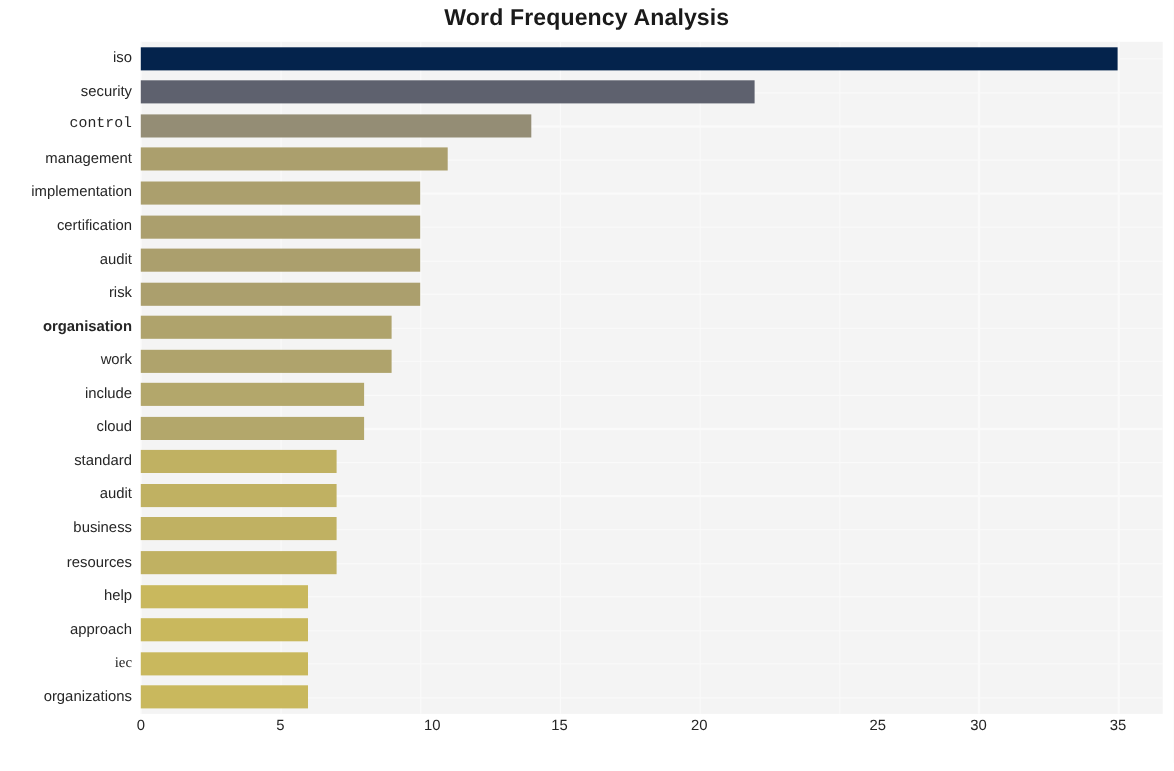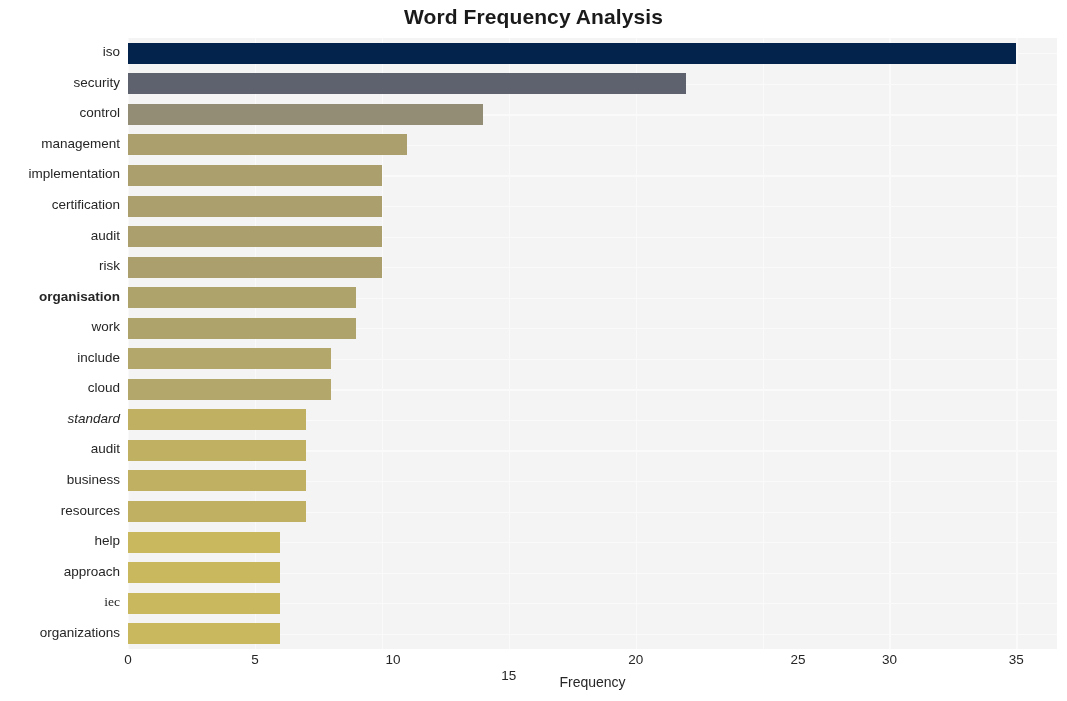--- a/index.html
+++ b/index.html
@@ -166,46 +166,45 @@
       <div class="bar" title="resources: 7" style="top: 463.025px; width: 177.678px; background: rgb(192, 177, 98);"></div>
       <div class="bar" title="help: 6" style="top: 493.575px; width: 152.295px; background: rgb(201, 184, 93);"></div>
       <div class="bar" title="approach: 6" style="top: 524.125px; width: 152.295px; background: rgb(201, 184, 93);"></div>
       <div class="bar" title="iec: 6" style="top: 554.675px; width: 152.295px; background: rgb(201, 184, 93);"></div>
       <div class="bar" title="organizations: 6" style="top: 585.225px; width: 152.295px; background: rgb(201, 184, 93);"></div>
     </div>
 
   <div id="y-axis">
       <div class="ytick" style="top: 6.275px;">iso</div>
       <div class="ytick" style="top: 36.825px;">security</div>
-      <div class="ytick" style="top: 67.375px;">control</div>
+      <div class="ytick" style="top: 67.375px; font-family: Liberation Mono, monospace;">control</div>
       <div class="ytick" style="top: 97.925px;">management</div>
       <div class="ytick" style="top: 128.475px;">implementation</div>
       <div class="ytick" style="top: 159.025px;">certification</div>
       <div class="ytick" style="top: 189.575px;">audit</div>
       <div class="ytick" style="top: 220.125px;">risk</div>
       <div class="ytick" style="top: 250.675px; font-weight: bold;">organisation</div>
       <div class="ytick" style="top: 281.225px;">work</div>
       <div class="ytick" style="top: 311.775px;">include</div>
       <div class="ytick" style="top: 342.325px;">cloud</div>
-      <div class="ytick" style="top: 372.875px; font-style: italic;">standard</div>
+      <div class="ytick" style="top: 372.875px;">standard</div>
       <div class="ytick" style="top: 403.425px;">audit</div>
       <div class="ytick" style="top: 433.975px;">business</div>
       <div class="ytick" style="top: 464.525px;">resources</div>
       <div class="ytick" style="top: 495.075px;">help</div>
       <div class="ytick" style="top: 525.625px;">approach</div>
       <div class="ytick" style="top: 556.175px; font-family: Liberation Serif, serif;">iec</div>
       <div class="ytick" style="top: 586.725px;">organizations</div>
     </div>
 
   <div id="x-axis">
       <div class="xtick" style="left: 0px;">0</div>
       <div class="xtick" style="left: 126.913px;">5</div>
       <div class="xtick" style="left: 265px;">10</div>
-      <div class="xtick" style="left: 380.738px; margin-top: 16px;">15</div>
+      <div class="xtick" style="left: 380.738px;">15</div>
       <div class="xtick" style="left: 507.65px;">20</div>
       <div class="xtick" style="left: 670px;">25</div>
       <div class="xtick" style="left: 761.475px;">30</div>
       <div class="xtick" style="left: 888.388px;">35</div>
     </div>
 
-  <div id="x-axis-label">Frequency</div>
 
 </div>
 
 </body></html>

